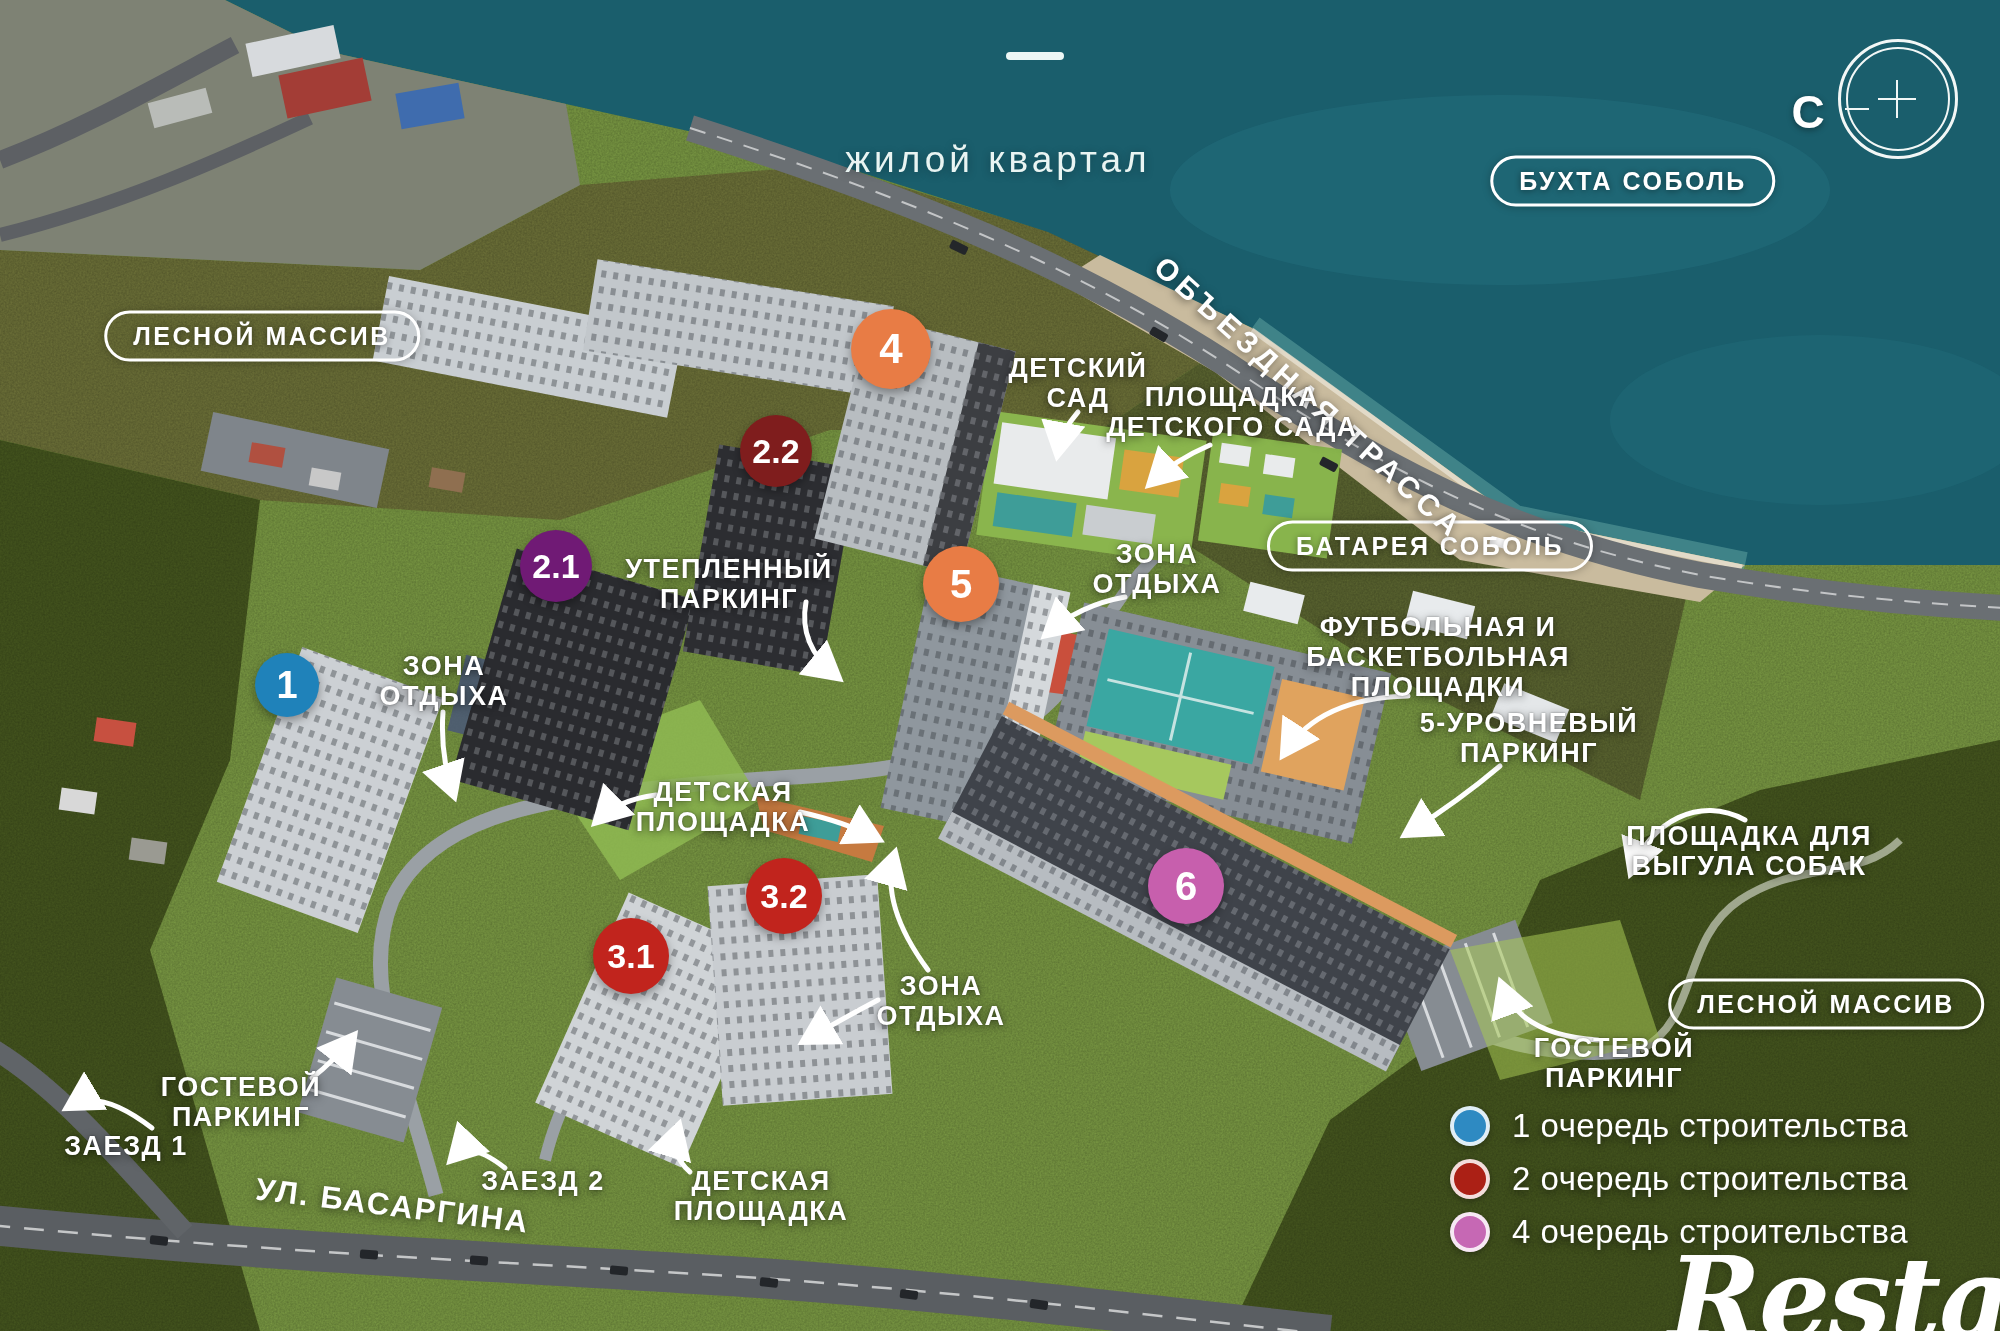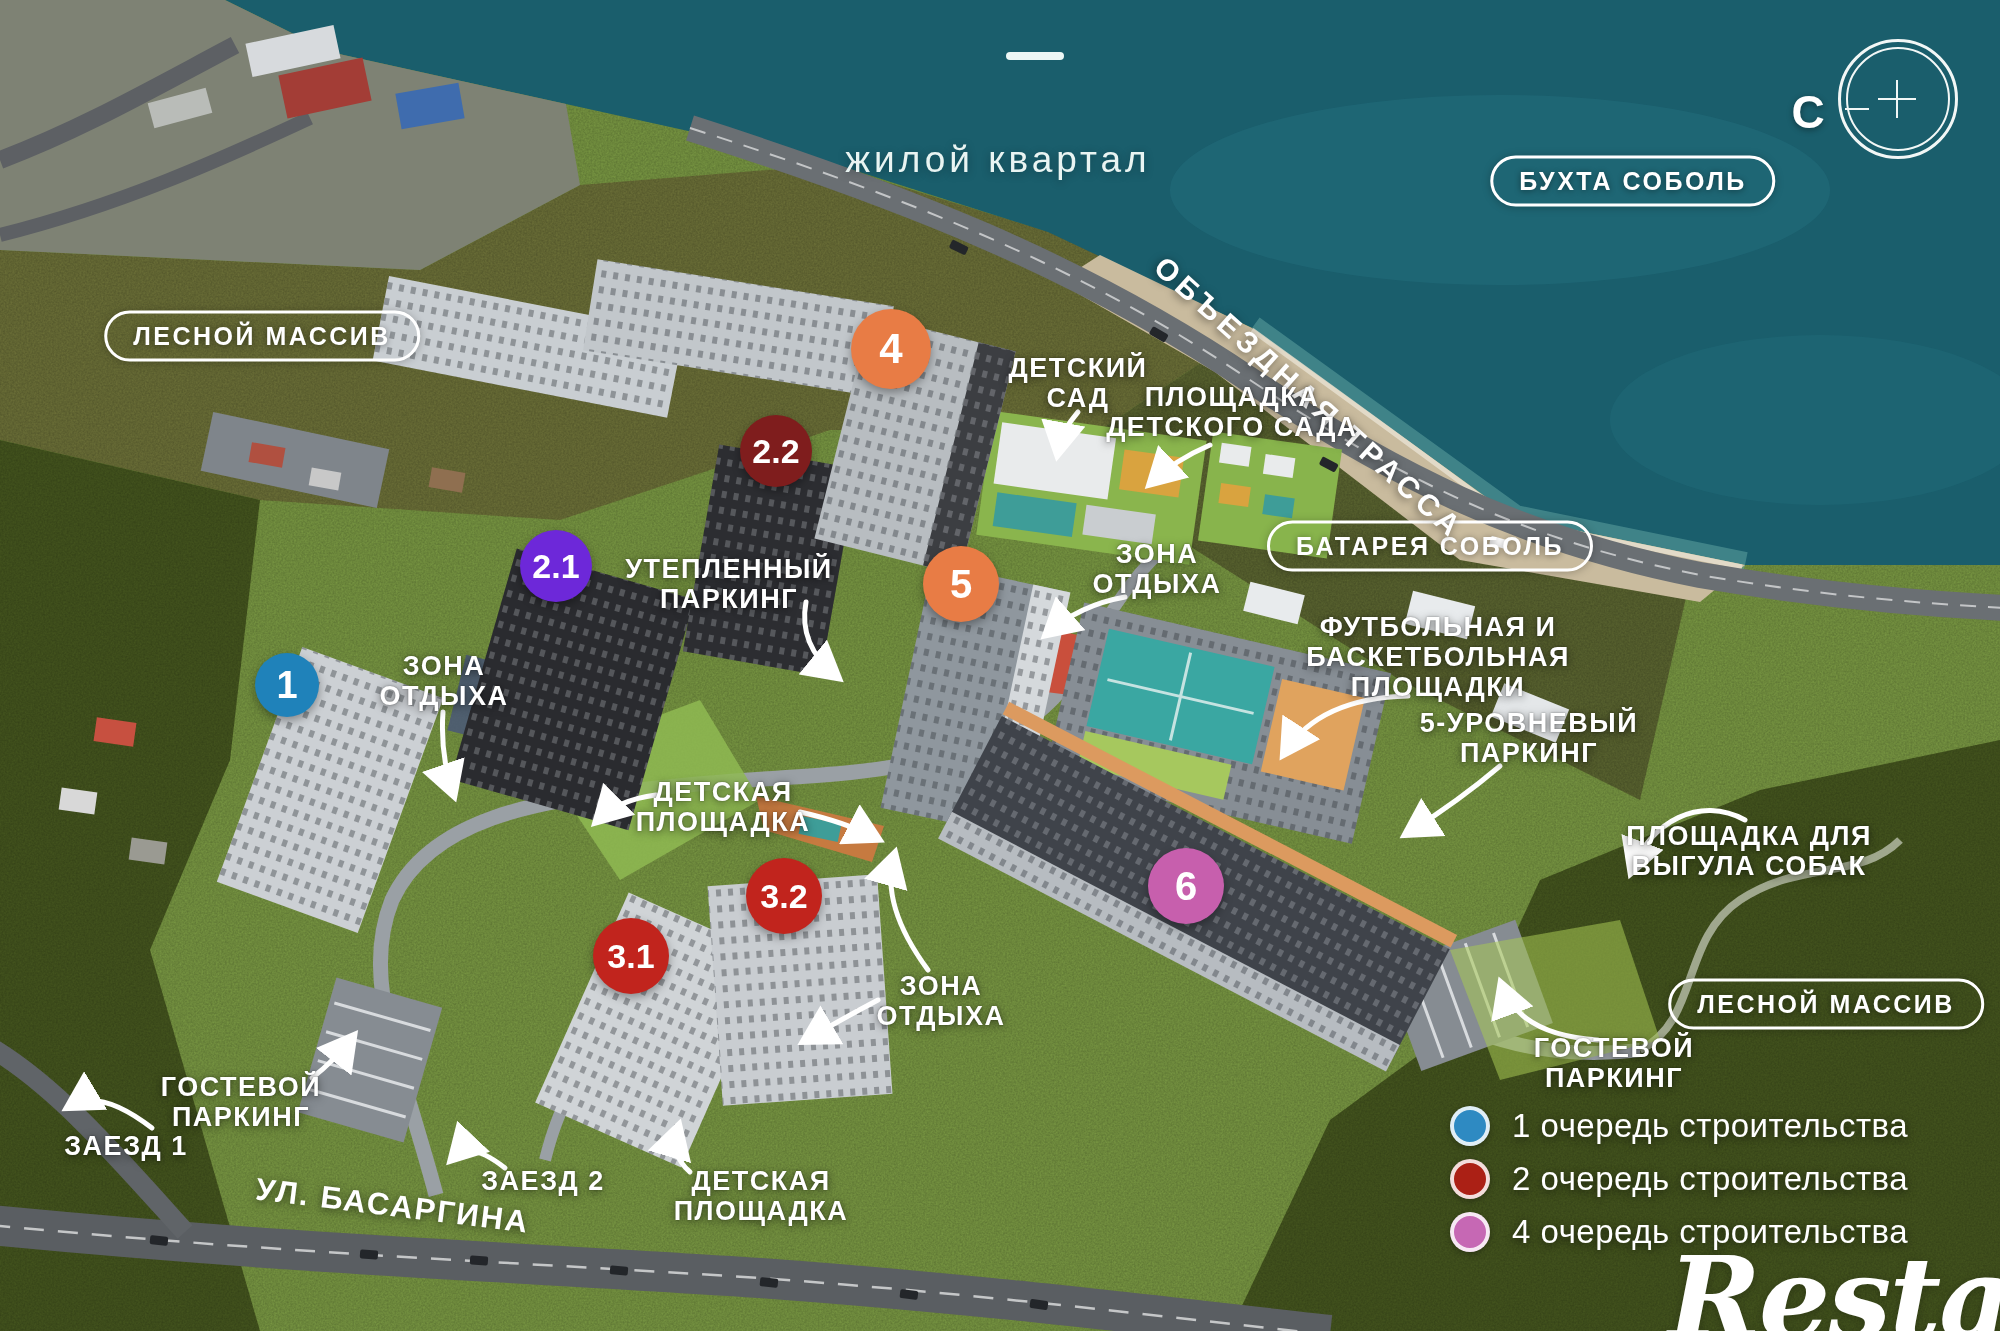--- a/index.html
+++ b/index.html
@@ -329,21 +329,21 @@
       <div>ПЛОЩАДКА</div>
     </div>
   <div class="lbl" style="left:1614px;top:1063px;">
     <div>ГОСТЕВОЙ</div>
       <div>ПАРКИНГ</div>
     </div>
 
   <div class="mk" style="left: 287px; top: 685px; width: 64px; height: 64px; font-size: 38px; background-color: rgb(31, 130, 186);" title="1">
     <span>1</span>
     </div>
-  <div class="mk" style="left: 556px; top: 566px; width: 72px; height: 72px; font-size: 34px; background-color: #6d28d9;">
+  <div class="mk" style="left: 556px; top: 566px; width: 72px; height: 72px; font-size: 34px; background-color: #701a75;">
     <span>2.1</span>
     </div>
   <div class="mk" style="left: 776px; top: 451px; width: 72px; height: 72px; font-size: 34px; background-color: #7f1d1d;">
     <span>2.2</span>
     </div>
   <div class="mk" style="left: 631px; top: 956px; width: 76px; height: 76px; font-size: 34px; background-color: rgb(193, 36, 29);">
     <span>3.1</span>
     </div>
   <div class="mk" style="left: 784px; top: 896px; width: 76px; height: 76px; font-size: 34px; background-color: rgb(193, 36, 29);">
     <span>3.2</span>

